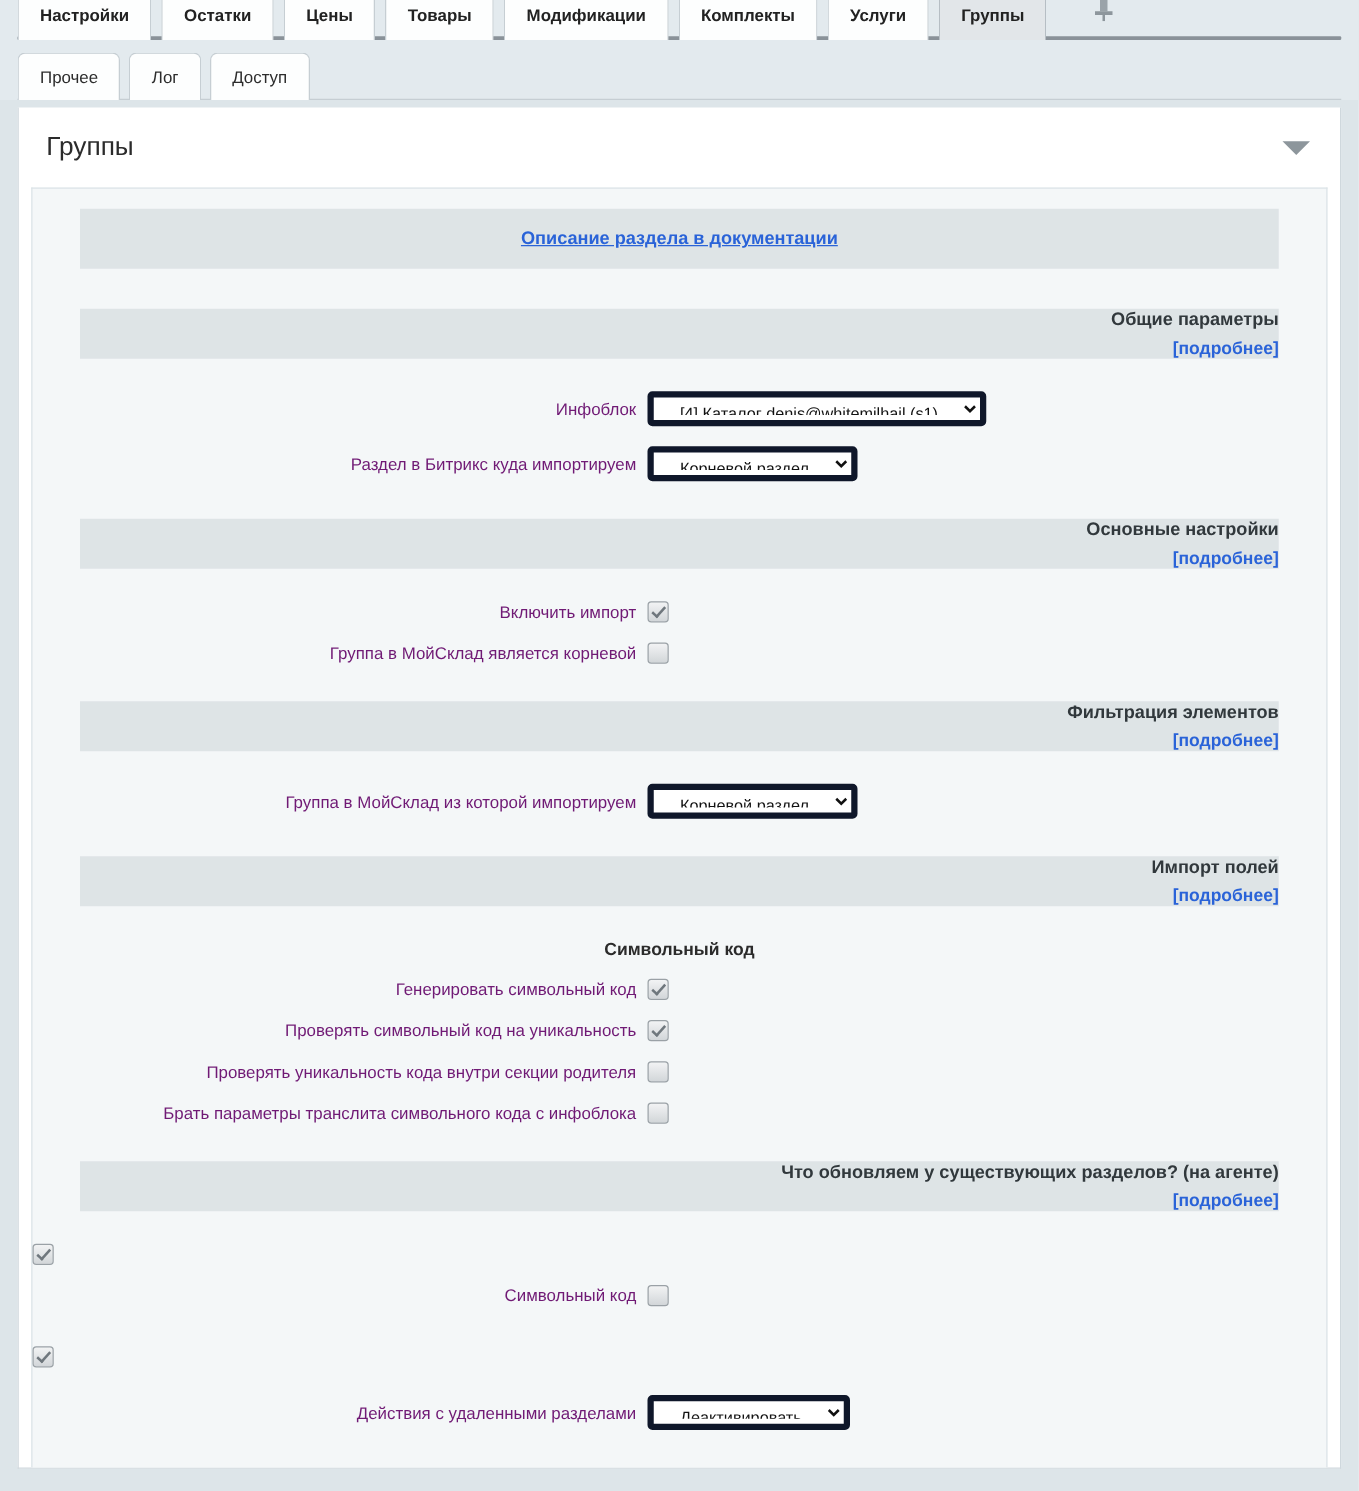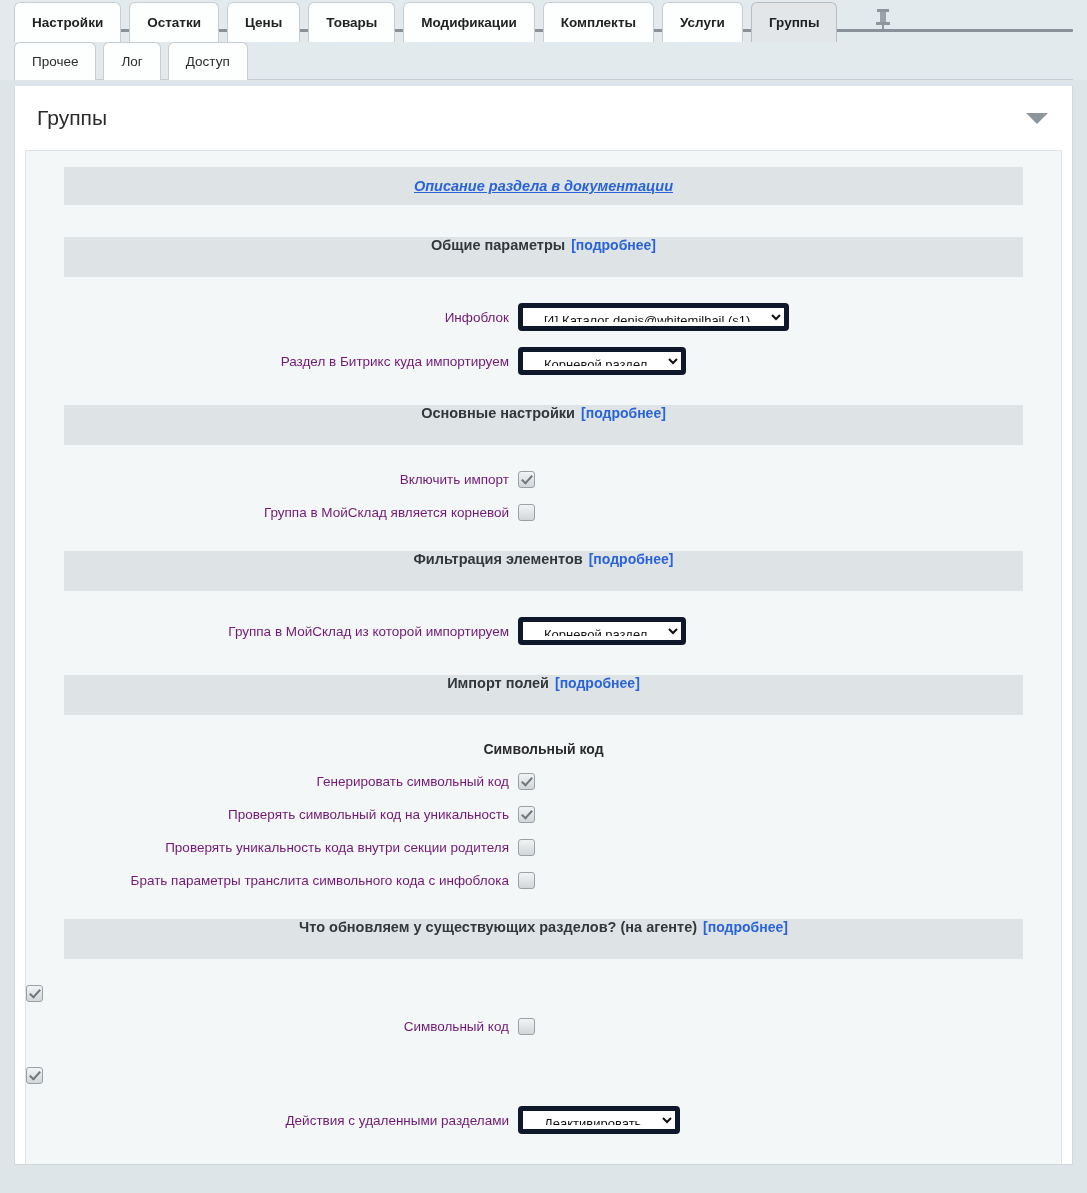--- a/index.html
+++ b/index.html
@@ -17,21 +17,21 @@
   }
 
   
   .tabstrip {
     position: relative;
     height: 32px;
     background: #e3eaee;
     padding: 12px 0 0 14px;
     box-sizing: border-box;
     display: flex;
-    align-items: center;
+    align-items: flex-end;
   }
   .tabstrip::after {
     content: "";
     position: absolute;
     left: 14px;
     right: 14px;
     bottom: 0;
     height: 3px;
     background: #8a9299;
     border-radius: 1px;
@@ -152,45 +152,45 @@
     padding: 16px 0 0 0;
     box-sizing: border-box;
     min-height: 1000px;
   }
   .row-band {
     margin: 0 38px;
   }
 
   .doclink-bar {
     background: #dee4e6;
-    height: 38px;
+    height: 48px;
     display: flex;
     align-items: center;
     justify-content: center;
     margin-bottom: 32px;
-    font-style: italic;
   }
   .doclink {
     color: #2a63d8;
     text-decoration: underline;
     font-size: 14.5px;
     font-weight: bold;
     cursor: pointer;
   }
 
   .section-head {
     background: #dee4e6;
     height: 40px;
     display: flex;
-    align-items: flex-start;
+    align-items: flex-end;
     justify-content: center;
     font-size: 14.5px;
     font-weight: bold;
     color: #31383c;
     gap: 6px;
+    flex-direction: column;
   }
   .section-more {
     color: #2a63d8;
     font-size: 14px;
     font-weight: bold;
     cursor: pointer;
   }
 
   .sub-head {
     text-align: center;

